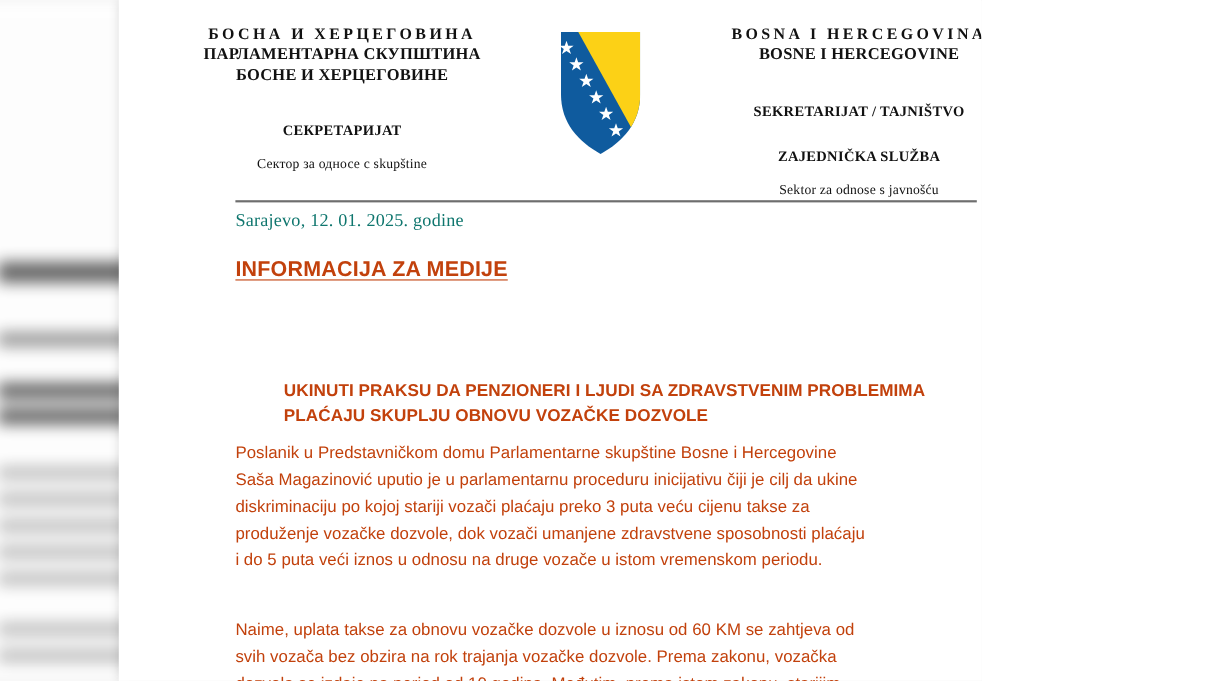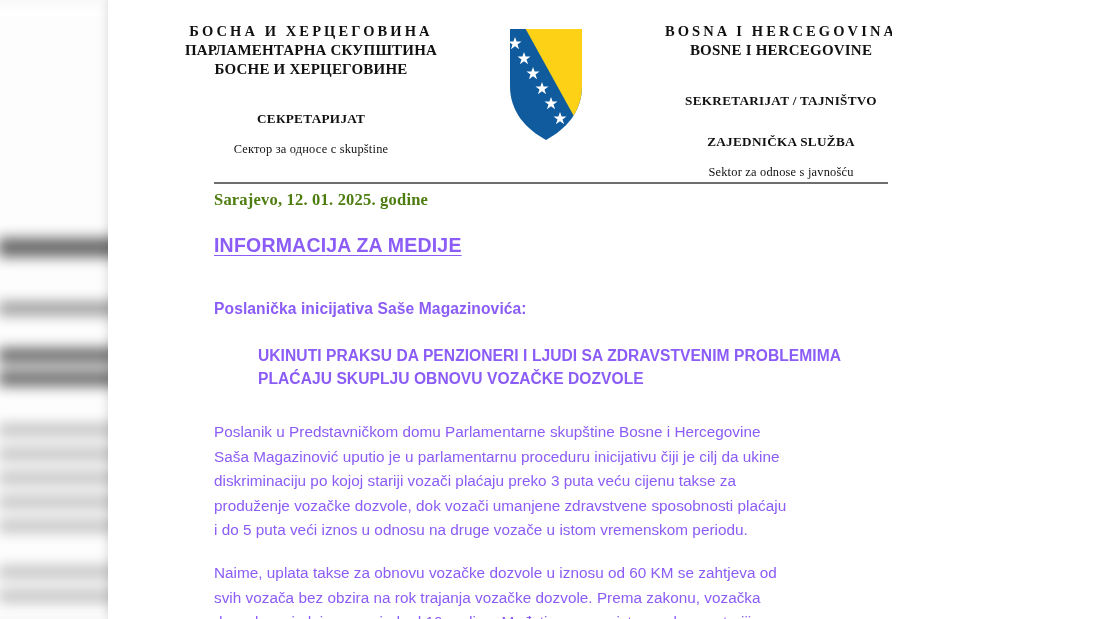--- a/index.html
+++ b/index.html
@@ -133,31 +133,30 @@
     left: 106px;
     width: 674px;
     height: 2px;
     background: #6e6e6e;
   }
 
   
   .doc-text {
     position: absolute;
     left: 106px;
-    color: #8b5cf6;
+    color: #c2410c;
   }
 
   #date-line {
     top: 190px;
     width: 500px;
     font-family: "Liberation Serif", "DejaVu Serif", serif;
     font-size: 16.5px;
     letter-spacing: 0.2px;
-    color: #4d7c0f;
-    font-weight: bold;
+    color: #0f766e;
   }
 
   #doc-title {
     top: 234px;
     width: 600px;
     font-family: "Liberation Sans", sans-serif;
     font-weight: bold;
     font-size: 19.5px;
     letter-spacing: 0.2px;
     text-decoration: underline;
@@ -181,21 +180,21 @@
     letter-spacing: 0.05px;
     margin-left: 44px;
   }
 
   .para {
     width: 676px;
     font-size: 15.3px;
     line-height: 24.5px;
     letter-spacing: 0.02px;
   }
-  #para-1 { top: 420px; }
+  #para-1 { top: 400px; }
   #para-2 { top: 561px; }
 
   .nb { white-space: nowrap; }
 </style>
 </head>
 <body>
 
 <div id="viewport">
 
   <div class="bg-layer" id="bg-left">
@@ -270,21 +269,20 @@
         <div class="hd-sub">Sektor za odnose s javnošću</div>
       </div>
     </div>
 
     <div id="hrule"></div>
 
     <div class="doc-text" id="date-line">Sarajevo, 12. 01. 2025. godine</div>
 
     <div class="doc-text" id="doc-title">INFORMACIJA ZA MEDIJE</div>
 
-    <div class="doc-text" id="subject-line">Poslanička inicijativa Saše Magazinovića:</div>
 
     <div class="doc-text" id="headline">
       <span>UKINUTI PRAKSU DA PENZIONERI I LJUDI SA ZDRAVSTVENIM PROBLEMIMA</span><br>
       <span>PLAĆAJU SKUPLJU OBNOVU VOZAČKE DOZVOLE</span>
     </div>
 
     <div class="doc-text para" id="para-1">
       <span class="nb">Poslanik u Predstavničkom domu Parlamentarne skupštine Bosne i Hercegovine</span><br>
       <span class="nb">Saša Magazinović uputio je u parlamentarnu proceduru inicijativu čiji je cilj da ukine</span><br>
       <span class="nb">diskriminaciju po kojoj stariji vozači plaćaju preko 3 puta veću cijenu takse za</span><br>

